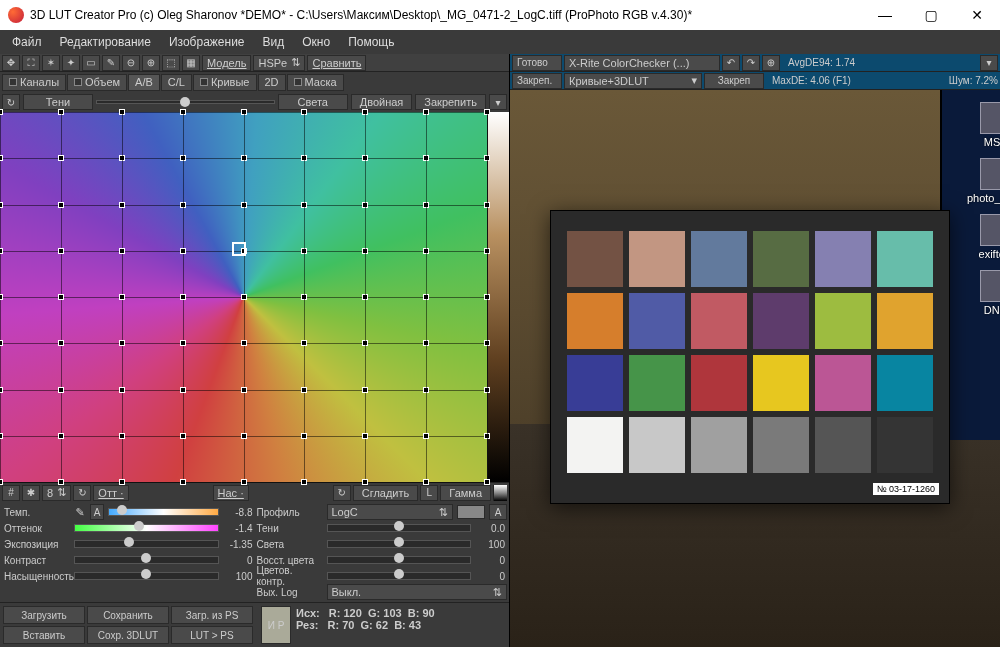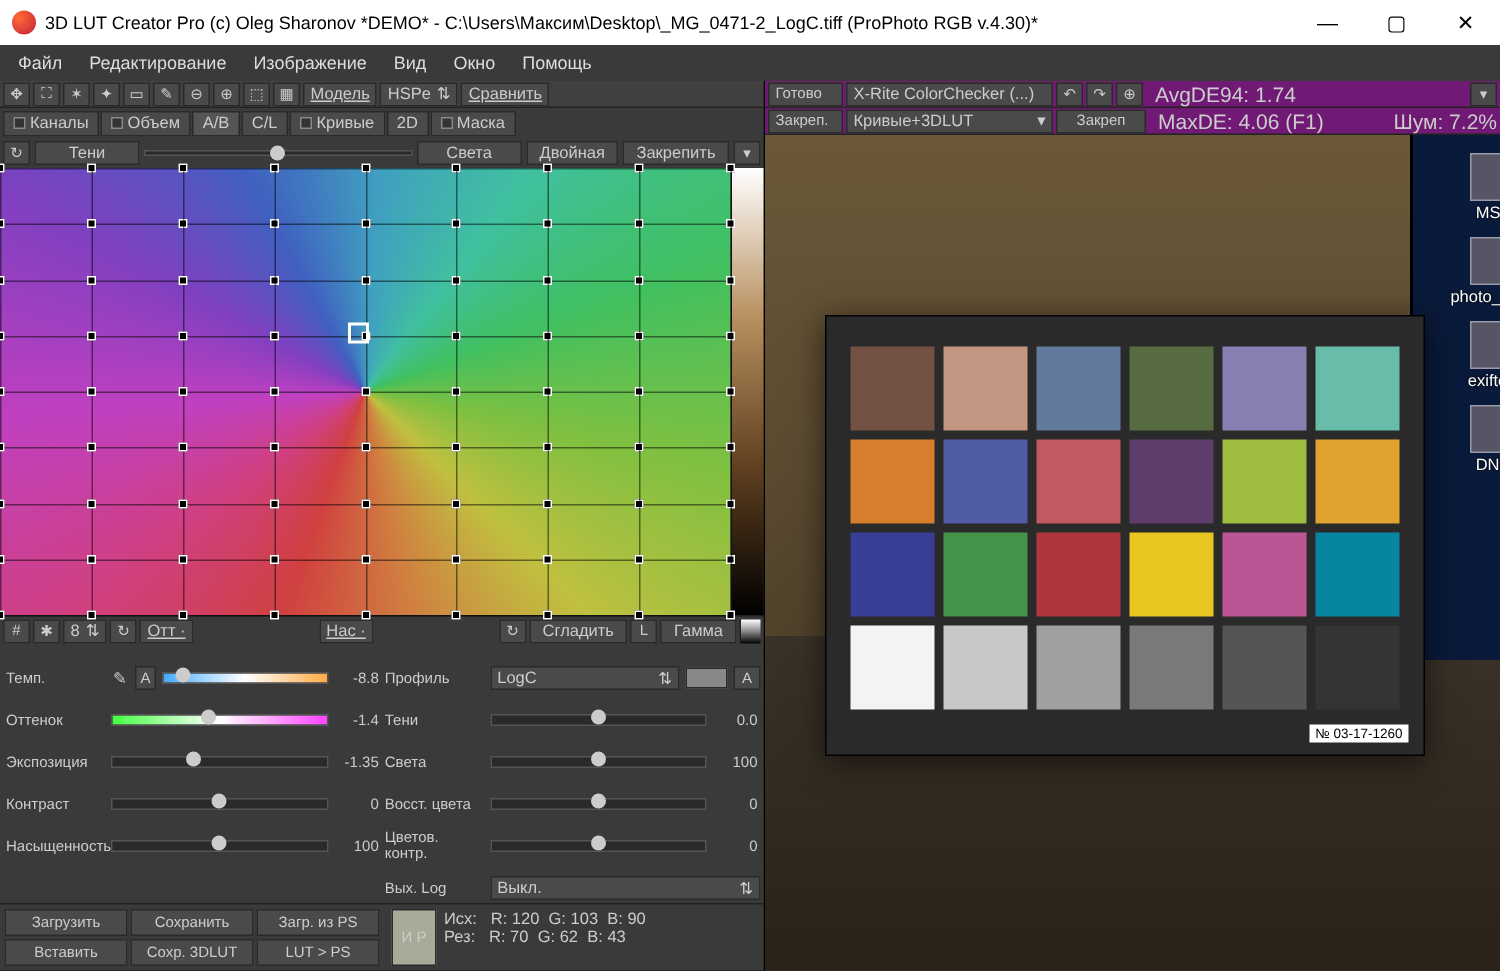--- a/index.html
+++ b/index.html
@@ -37,41 +37,41 @@
 .grid-overlay { position: absolute; inset: 0; }
 .grid-line-h, .grid-line-v { position: absolute; background: rgba(0,0,0,0.5); }
 .grid-line-h { width: 100%; height: 1px; }
 .grid-line-v { height: 100%; width: 1px; }
 .node { position: absolute; width: 6px; height: 6px; background: #000; border: 1px solid #fff; transform: translate(-50%, -50%); }
 .center-marker { position: absolute; width: 14px; height: 14px; border: 2px solid #fff; left: 49%; top: 37%; transform: translate(-50%, -50%); }
 .lum-bar { width: 22px; background: linear-gradient(#fff, #b89060, #604020, #000); border-left: 1px solid #222; }
 .lum-bar.sat { background: linear-gradient(#fff, #888, #000);  }
 .bottom-tools { height: 20px; background: #3a3a3a; display: flex; align-items: center; padding: 0 2px; gap: 2px; border-top: 1px solid #222; }
 .sliders-panel { background: #3a3a3a; padding: 2px; }
-.slider-row { display: flex; align-items: center; height: 16px; gap: 4px; margin-top: 12px; }
+.slider-row { display: flex; align-items: center; height: 16px; gap: 4px; }
 .slider-label { width: 68px; font-size: 10px; color: #ccc; padding-left: 2px; }
 .slider-bar { flex: 1; height: 8px; background: #2a2a2a; border: 1px solid #555; position: relative; }
 .slider-val { width: 32px; text-align: right; font-size: 10px; padding-right: 2px; }
 .two-col { display: flex; }
 .col { width: 50%; }
 .bot-buttons { display: flex; flex-wrap: wrap; background: #3a3a3a; padding: 2px 2px; border-top: 1px solid #222; }
 .big-btn { width: 82px; height: 18px; background: #4a4a4a; border: 1px solid #2a2a2a; font-size: 10px; display: flex; align-items: center; justify-content: center; margin: 1px; }
-.rgb-info { font-size: 10px; line-height: 12px; padding: 2px 4px; }
-.right-toolbar { height: 18px; background: #701a75; display: flex; align-items: center; padding: 0 2px; gap: 2px; border-bottom: 1px solid #222; }
+.rgb-info { font-size: 10px; line-height: 12px; padding: 2px 4px; font-weight: bold; }
+.right-toolbar { height: 18px; background: #0c4a6e; display: flex; align-items: center; padding: 0 2px; gap: 2px; border-bottom: 1px solid #222; }
 .image-area { flex: 1; background: #4a4a3a; position: relative; overflow: hidden; }
 .colorchecker { position: absolute; left: 40px; top: 120px; width: 400px; background: #2a2a2a; padding: 20px 16px 30px; border: 1px solid #000; box-shadow: 0 4px 20px rgba(0,0,0,0.6); }
 .cc-grid { display: grid; grid-template-columns: repeat(6, 1fr); gap: 6px; }
 .cc-patch { aspect-ratio: 1; }
 .cc-text { text-align: center; font-size: 8px; color: #aaa; font-style: italic; margin-top: 8px; }
 .cc-num { position: absolute; bottom: 8px; right: 10px; background: #fff; color: #000; padding: 1px 4px; font-size: 9px; }
 .bg-table { position: absolute; left: 0; bottom: 0; width: 100%; height: 40%; background: linear-gradient(#3a3228, #2a2218); }
 .bg-monitor { position: absolute; right: -30px; top: 0; width: 90px; height: 350px; background: #0a1a3a; border-left: 2px solid #000; }
 .bg-wall { position: absolute; inset: 0; background: linear-gradient(#6a5838 0%, #5a4a30 40%, #3a3020 100%); }
 .right-combo { padding: 0 4px; background: #4a4a4a; border: 1px solid #2a2a2a; height: 16px; display: flex; align-items: center; font-size: 10px; }
-.stats { font-size: 14px; line-height: 12px; padding-left: 6px; text-align: center; }
+.stats { font-size: 10px; line-height: 12px; padding-left: 6px; text-align: center; }
 .grad-temp { background: linear-gradient(90deg, #4af, #fff, #fa4); }
 .grad-tint { background: linear-gradient(90deg, #4f4, #fff, #f4f); }
 .desktop-icons { position: absolute; right: 4px; top: 10px; width: 56px; }
 .deskicon { width: 52px; height: 50px; margin-bottom: 6px; display:flex; flex-direction:column; align-items:center; justify-content:center; font-size:7px; color:#fff; text-shadow:0 0 2px #000; }
 .deskicon .ico { width:32px; height:32px; background:#556; border:1px solid #99a; margin-bottom:2px;}
 </style>
 </head>
 <body>
 
 <div class="titlebar">
@@ -385,21 +385,21 @@
       <div class="rgb-info">
         <div><span>Исх:</span>&nbsp;&nbsp;&nbsp;<span>R: 120</span>&nbsp;&nbsp;<span>G: 103</span>&nbsp;&nbsp;<span>B:  90</span></div>
         <div><span>Рез:</span>&nbsp;&nbsp;&nbsp;<span>R:  70</span>&nbsp;&nbsp;<span>G:  62</span>&nbsp;&nbsp;<span>B:  43</span></div>
       </div>
     </div>
   </div>
 
   <div class="right-panel">
     <div class="right-toolbar">
       <div class="right-combo" style="width:50px">Готово</div>
-      <div class="right-combo" style="width:138px">
+      <div class="right-combo" style="width:156px">
           <span>X-Rite ColorChecker (...)</span>
         </div>
       <div class="tool-btn">↶</div>
       <div class="tool-btn">↷</div>
       <div class="tool-btn">⊕</div>
       <div class="stats">AvgDE94: 1.74</div>
       <div style="flex:1"></div>
       <div class="tool-btn">▾</div>
     </div>
     <div class="right-toolbar">

